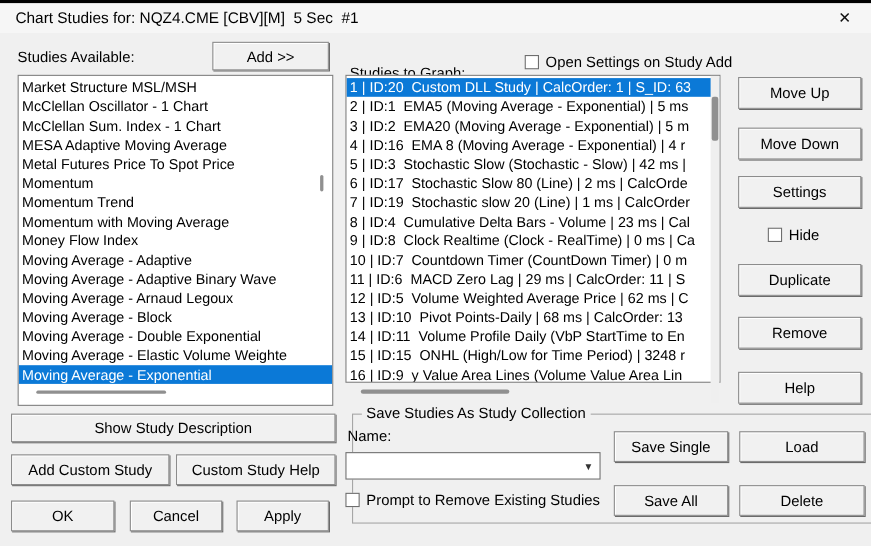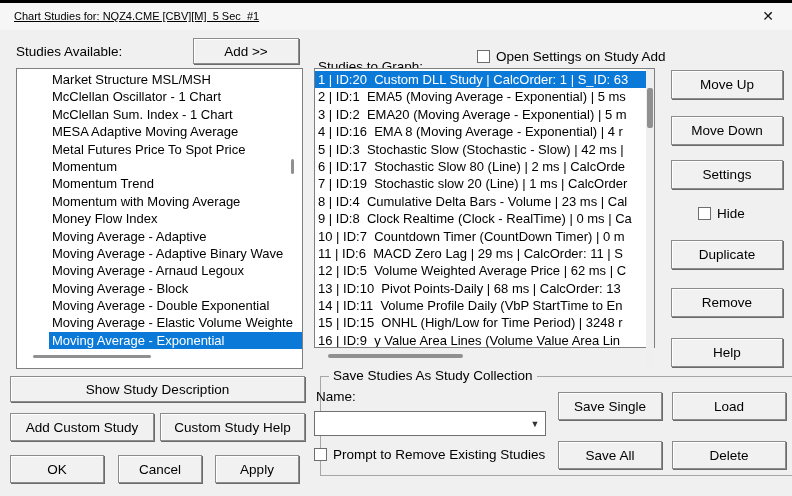--- a/index.html
+++ b/index.html
@@ -3,21 +3,21 @@
 <meta charset="utf-8">
 <style>
   * { margin:0; padding:0; box-sizing:border-box; }
   html,body { width:792px; height:496px; }
   body {
     font-family:"Liberation Sans","DejaVu Sans",sans-serif;
     background:#f0f0f0; color:#000; overflow:hidden; position:relative;
   }
   .top-edge { position:absolute; left:0; top:0; width:792px; height:3px; background:#000; }
   .titlebar { position:absolute; left:0; top:3px; width:792px; height:27px; background:#f6f6f6; }
-  .title { position:absolute; left:14px; top:0; height:27px; line-height:27px; font-size:11px; white-space:pre;text-decoration:underline; }
+  .title { position:absolute; left:14px; top:0; height:27px; line-height:27px; font-size:14px; white-space:pre; }
   .close { position:absolute; right:10px; top:0; width:28px; height:27px; line-height:27px; text-align:center; font-size:14px; color:#111; cursor:pointer; }
 
   .label { position:absolute; font-size:13.5px; white-space:pre; }
 
   .btn {
     position:absolute; background:#f1f1f1; border:1px solid #8c8c8c;
     box-shadow:inset 1px 1px 0 #ffffff, 1px 1px 0 #6b6b6b;
     font-size:13.5px; text-align:center; color:#000; cursor:pointer;
     display:flex; align-items:center; justify-content:center;
     font-family:inherit;
@@ -50,21 +50,21 @@
 <div class="top-edge"></div>
 
 <div class="titlebar">
   <span class="title">Chart Studies for: NQZ4.CME [CBV][M]  5 Sec  #1</span>
   <span class="close">✕</span>
 </div>
 
 <span class="label" style="left:16px; top:44px;">Studies Available:</span>
 <button class="btn" style="left:193px; top:38px; width:106px; height:26px;">Add &gt;&gt;</button>
 
-<div class="listbox" style="left:16px; top:68px; width:287px; height:301px;padding-left:32px;">
+<div class="listbox" style="left:16px; top:68px; width:287px; height:301px;">
     <div class="li">Market Structure MSL/MSH</div>
     <div class="li">McClellan Oscillator - 1 Chart</div>
     <div class="li">McClellan Sum. Index - 1 Chart</div>
     <div class="li">MESA Adaptive Moving Average</div>
     <div class="li">Metal Futures Price To Spot Price</div>
     <div class="li">Momentum</div>
     <div class="li">Momentum Trend</div>
     <div class="li">Momentum with Moving Average</div>
     <div class="li">Money Flow Index</div>
     <div class="li">Moving Average - Adaptive</div>

